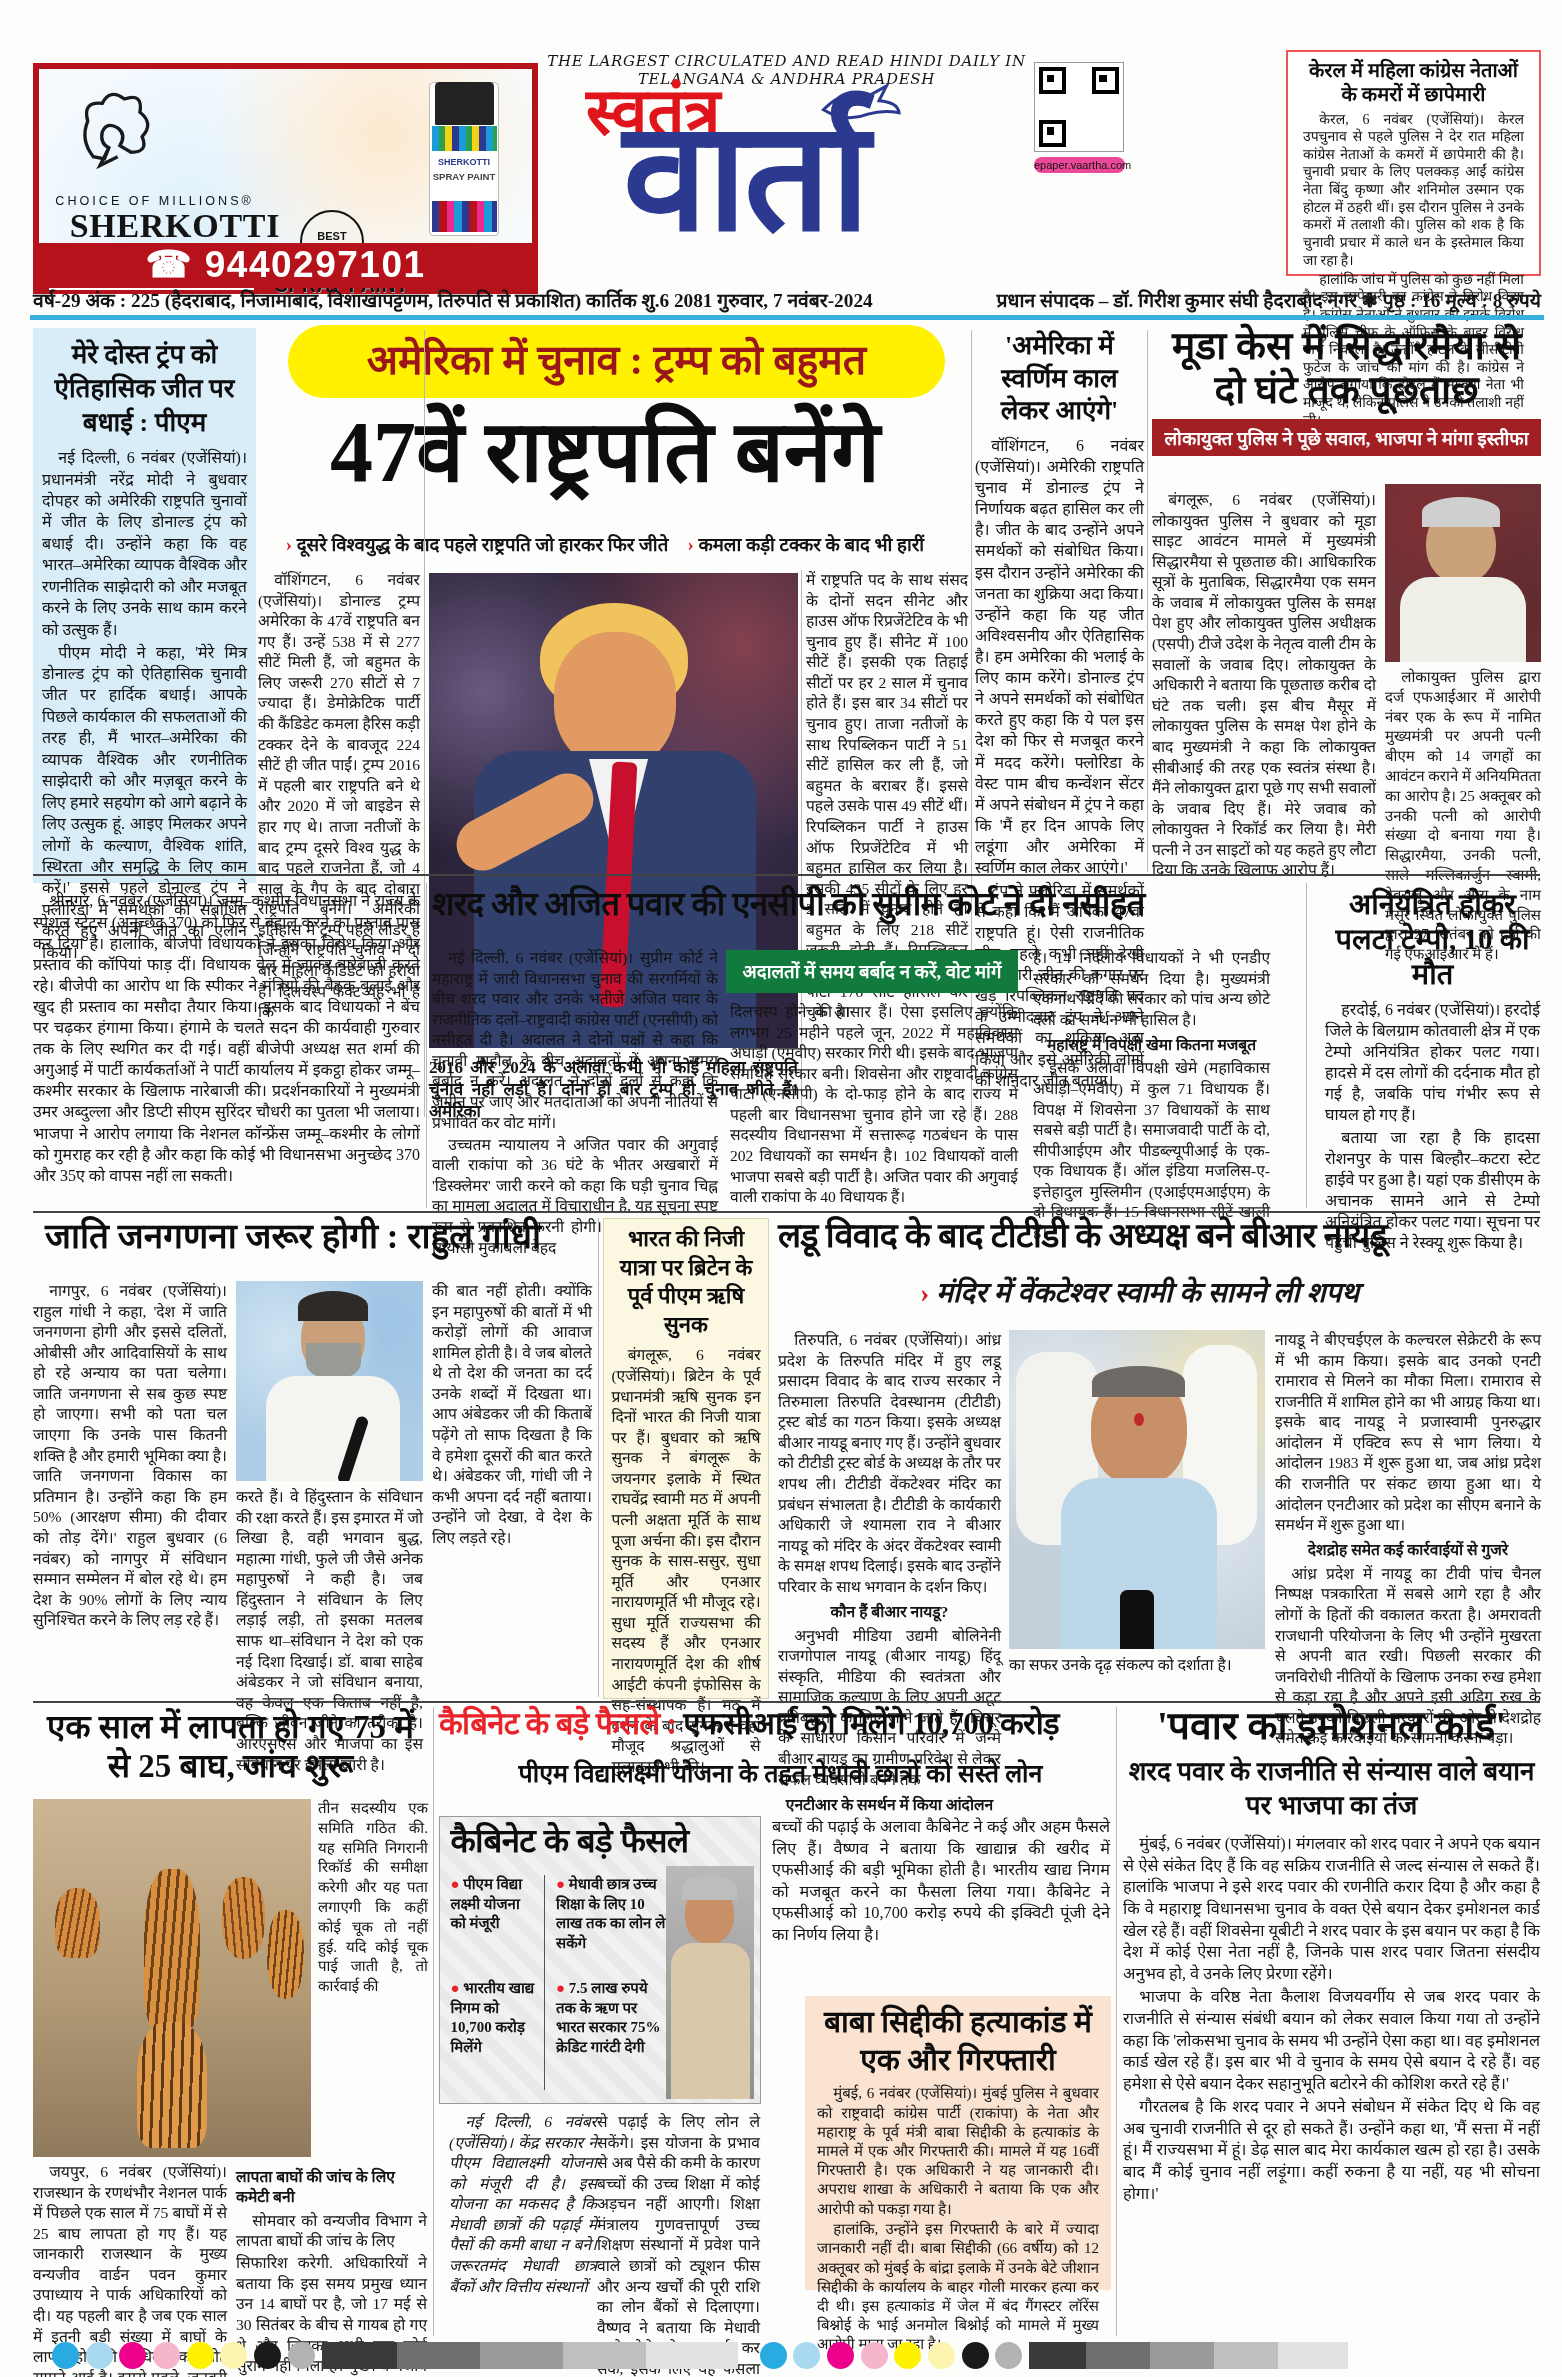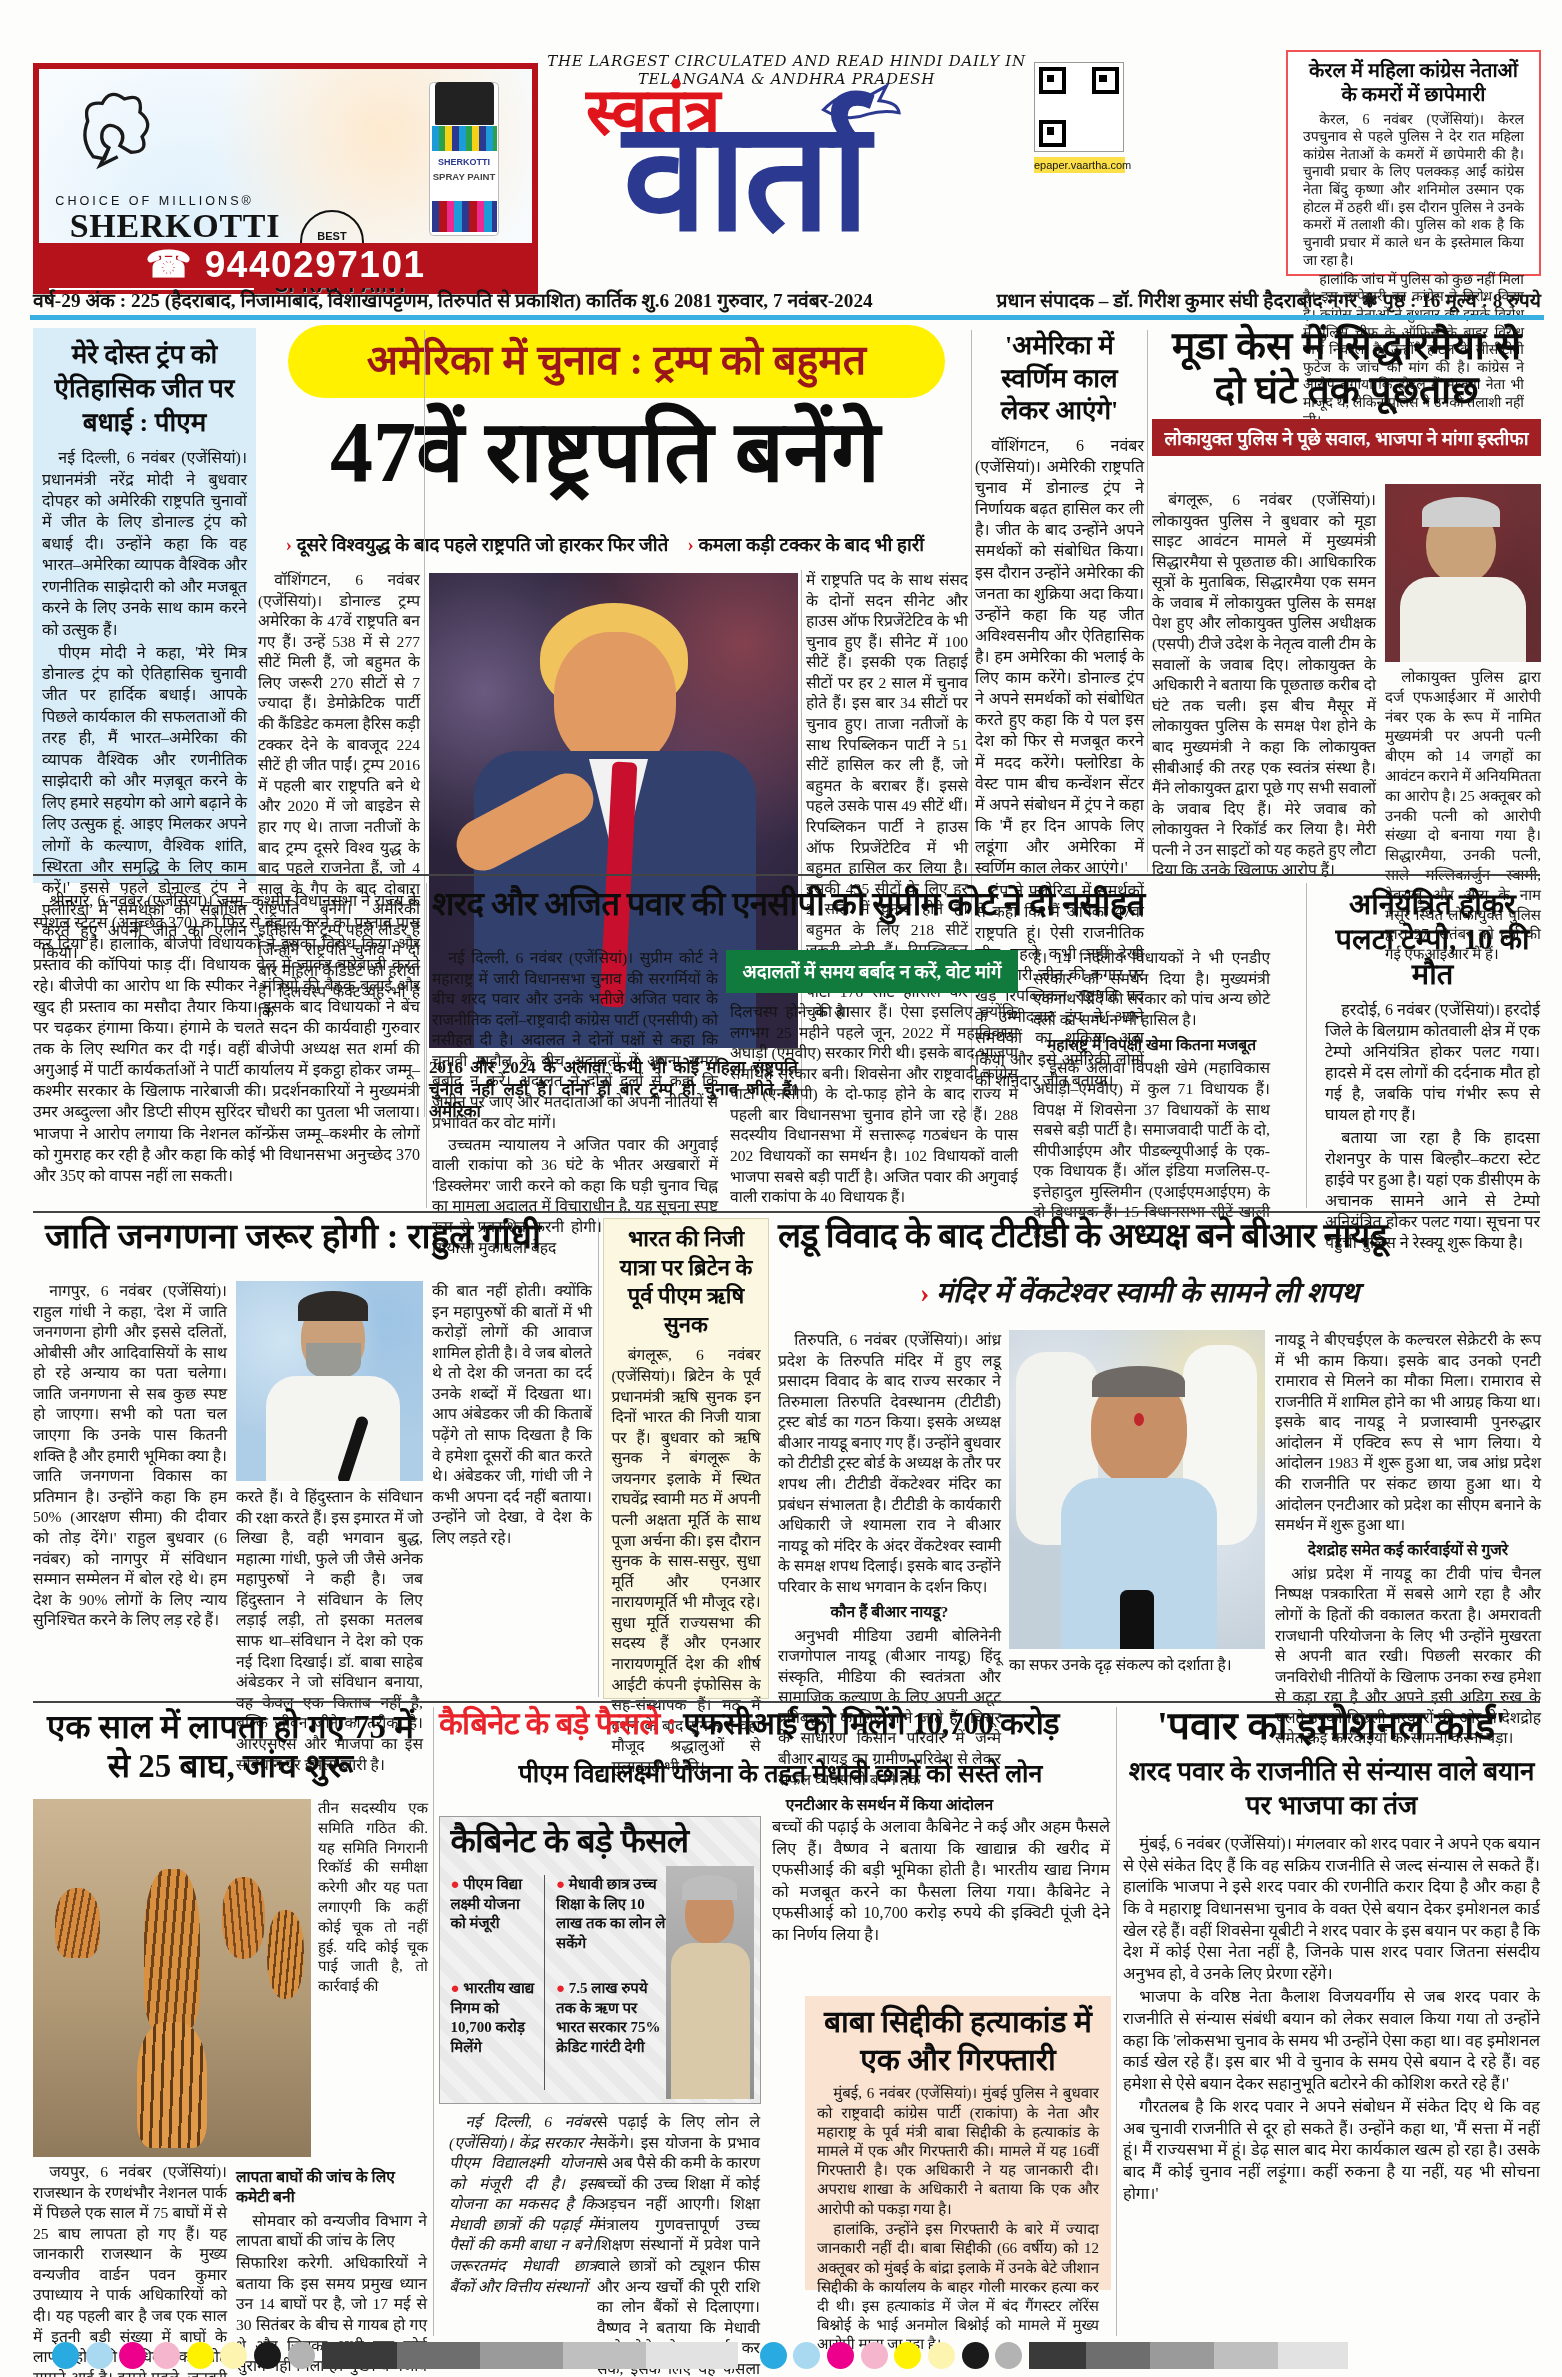--- a/index.html
+++ b/index.html
@@ -32,22 +32,22 @@
       font-family:"Liberation Sans",sans-serif;font-weight:bold;font-size:11px;text-align:center;line-height:1.1;padding-top:18px;box-sizing:border-box;}
   .masthead-tag{font-family:"DejaVu Serif",serif;font-style:italic;font-size:15px;letter-spacing:0.7px;}
   .logo-red{color:#e0151c;font-weight:bold;font-size:65px;line-height:1;}
   .logo-blue{color:#2b3990;font-weight:bold;font-size:152px;line-height:.9;letter-spacing:-3px;text-align:center;}
   .qr{left:1035px;top:63px;width:86px;height:86px;background:
       repeating-linear-gradient(0deg,#111 0 5.2px,transparent 5.2px 9.6px),
       repeating-linear-gradient(90deg,#111 0 5.2px,transparent 5.2px 11px),#fff;
       background-blend-mode:screen;border:1.5px solid #fff;outline:0.7px solid #999;}
   .qr i{position:absolute;width:19.3px;height:19.3px;border:4.5px solid #000;background:#fff;}
   .qr i::after{content:"";position:absolute;left:3.7px;top:3.7px;width:7.4px;height:7.4px;background:#000;}
-  .epaper{left:1034px;top:157px;width:91px;background:#fde047;font-family:"Liberation Sans",sans-serif;
-      font-size:11px;text-align:center;padding:2.2px 0;}
+  .epaper{left:1034px;top:157px;width:91px;background:#ec4899;font-family:"Liberation Sans",sans-serif;
+      font-size:11px;text-align:center;padding:2.2px 0;border-radius:8px;}
   .kerala-box{left:1286px;top:50px;width:255px;height:226px;border:2.2px solid #ef5356;background:#fff;padding:6px 15px;box-sizing:border-box;}
   .kicker{left:288px;top:325px;width:657px;height:73px;background:#fff100;border-radius:39px;}
   .kicker span{display:block;text-align:center;font-weight:bold;font-size:41px;line-height:71px;color:#9b161b;}
   .modi-box{left:33px;top:328px;width:223px;height:555px;background:#d9edf8;padding:7.4px 9px;box-sizing:border-box;}
   .band{color:#fff;font-weight:bold;text-align:center;}
   .photo{overflow:hidden;}
   .cap{font-weight:bold;font-size:17px;line-height:1.28;}
   .cal-dot{display:inline-block;width:27px;height:27px;border-radius:50%;margin-right:6.7px;vertical-align:top;}
   .gray-bar{display:inline-block;height:27px;vertical-align:top;background:linear-gradient(90deg,#3a3a3a 0 18%,#6e6e6e 18% 38%,#9a9a9a 38% 58%,#bfbfbf 58% 78%,#e2e2e2 78% 100%);}
   

